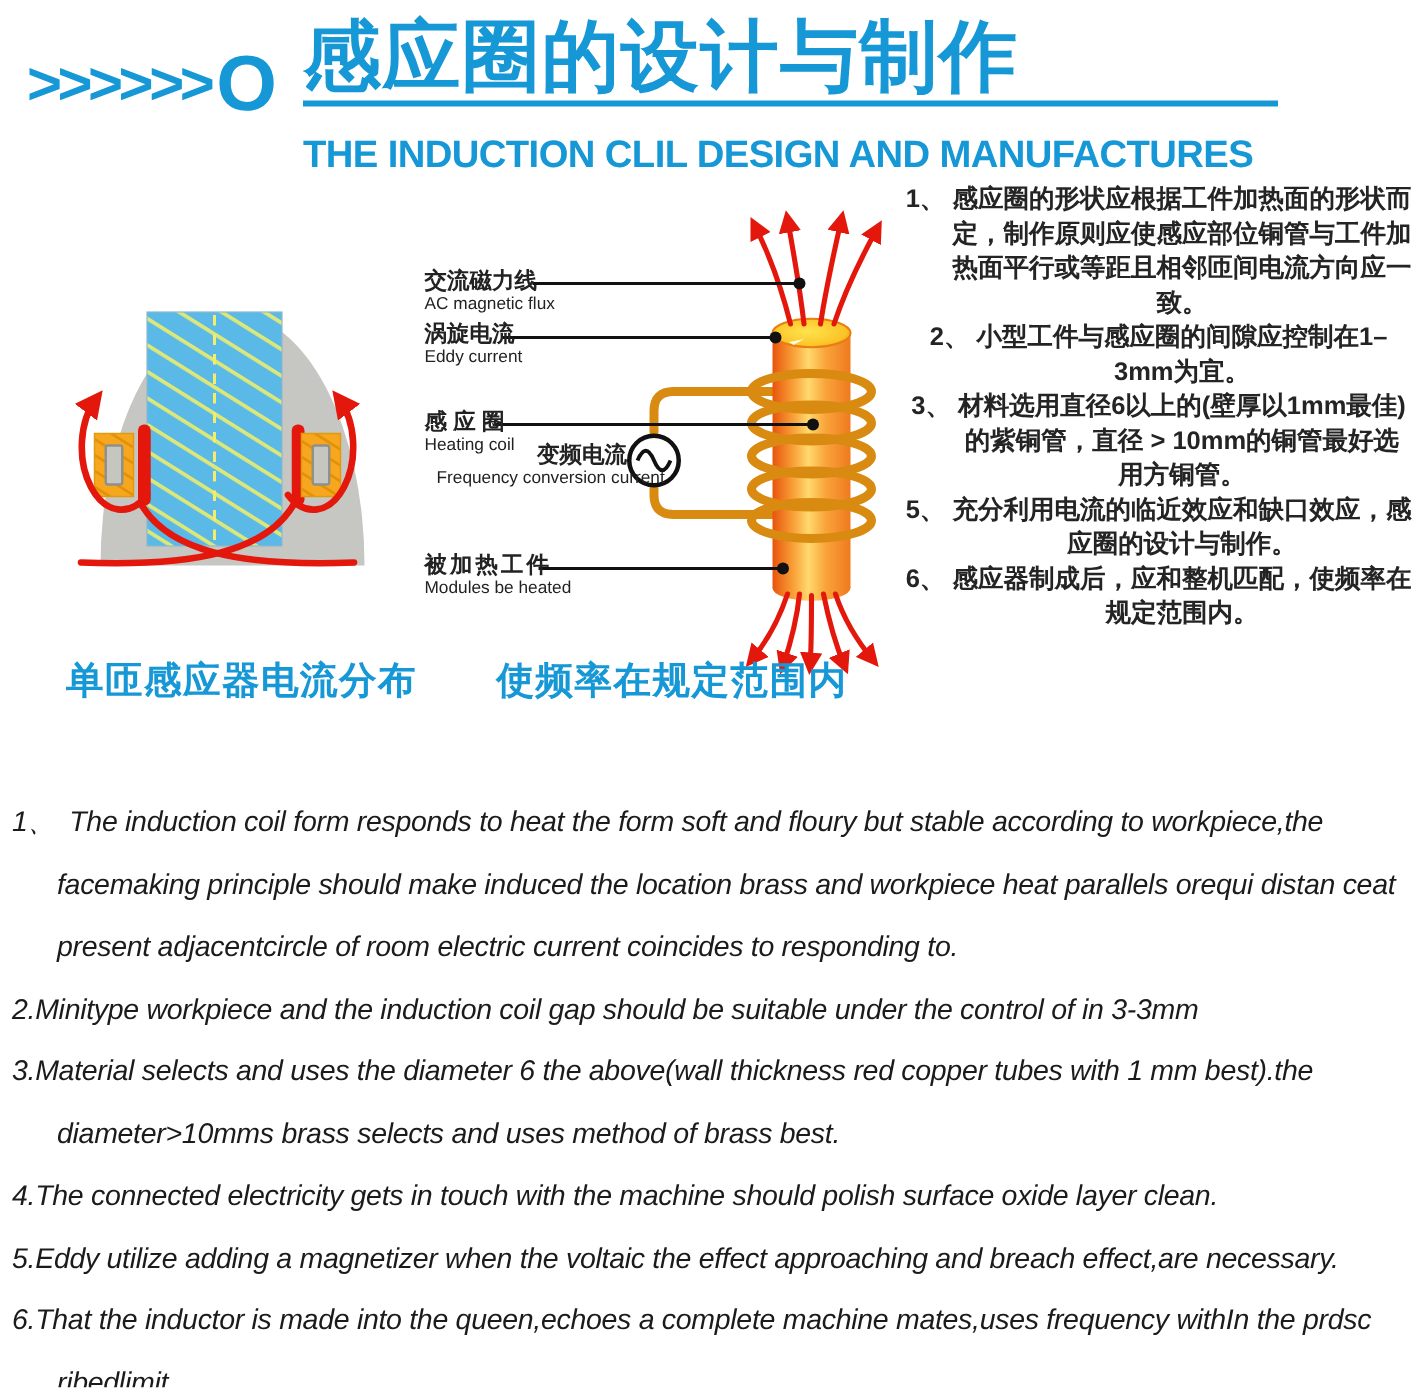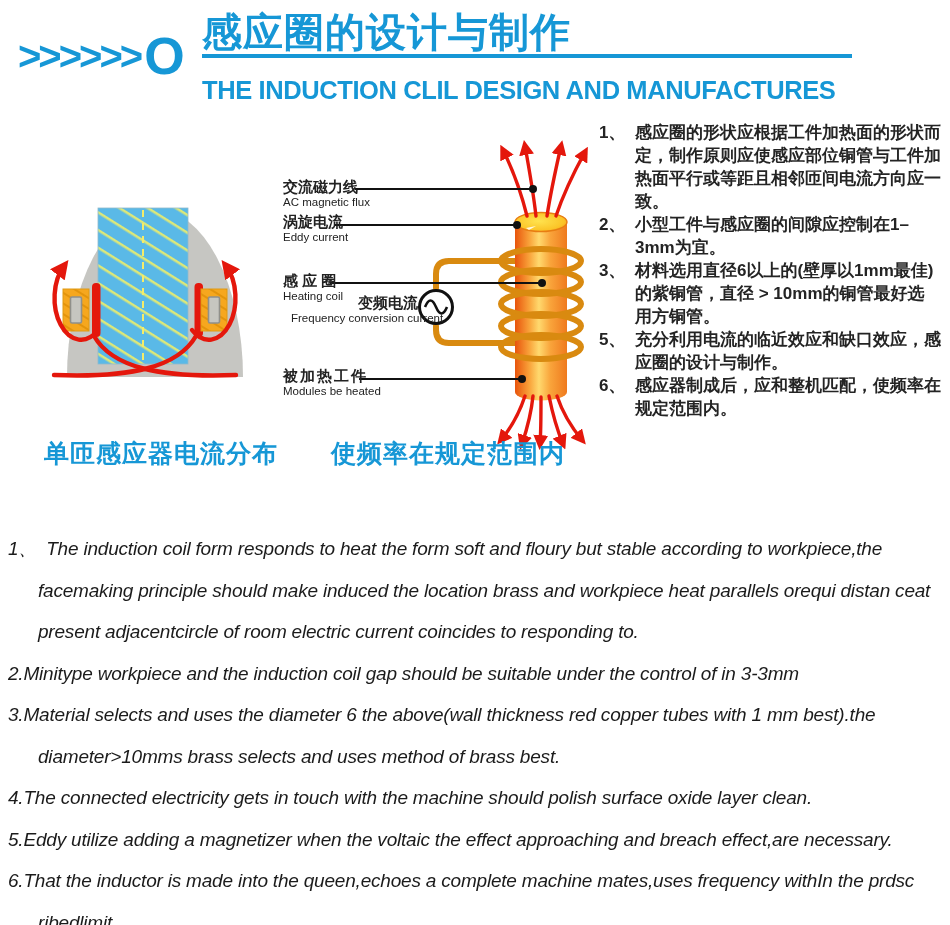--- a/index.html
+++ b/index.html
@@ -4,39 +4,39 @@
 <style>
   html,body{margin:0;padding:0;background:#ffffff;}
   #page{position:relative;width:950px;height:925px;background:#ffffff;overflow:hidden;
         font-family:"Liberation Sans",sans-serif;color:#1c1c1c;}
 
   
   .hdr-chevrons{position:absolute;left:18px;top:30px;color:var(--accent);
       font-weight:bold;font-size:40px;letter-spacing:-3px;line-height:1;}
   .hdr-chevrons .big-o{font-size:52px;letter-spacing:0;vertical-align:-4px;margin-left:4px;}
   .hdr-titleblock{position:absolute;left:202px;top:10px;width:652px;}
-  .hdr-title-zh{color:var(--accent);font-weight:bold;font-size:40px;line-height:1.1;
+  .hdr-title-zh{color:var(--accent);font-weight:bold;font-size:52px;line-height:1.1;
       letter-spacing:1px;margin:0;}
   .hdr-underline{height:0;border-bottom:4px solid var(--accent);width:650px;margin-top:0px;}
   .hdr-title-en{color:var(--accent);font-weight:bold;font-size:25.5px;letter-spacing:-0.4px;
       margin-top:18px;white-space:nowrap;}
 
   
   .fig-left{position:absolute;left:30px;top:186px;}
   .fig-right{position:absolute;left:275px;top:130px;}
   svg text{font-family:"Liberation Sans",sans-serif;}
   .cap{position:absolute;top:437px;color:var(--accent);font-weight:bold;font-size:25px;
       text-align:center;letter-spacing:1px;white-space:nowrap;}
-  .cap-left{left:12px;width:266px;text-align:right;}
+  .cap-left{left:28px;width:266px;}
   .cap-right{left:314px;width:268px;}
 
   
   .cn-notes{position:absolute;left:599px;top:121px;width:342px;font-size:17px;
       line-height:23px;font-weight:600;color:#242424;}
-  .cn-item{padding-left:36px;text-indent:-36px;}
+  .cn-item{padding-left:36px;text-indent:-36px;text-align:center;}
   .cn-item .num{display:inline-block;width:36px;text-indent:0;}
 
   
   .en-notes{position:absolute;left:8px;top:528px;width:938px;font-size:19px;
       line-height:41.5px;letter-spacing:-0.2px;color:#1b1b1b;}
   .en-item{padding-left:30px;text-indent:-30px;font-style:italic;}
   .en-item.first .num{margin-right:9px;}
 </style>
 </head>
 <body>

